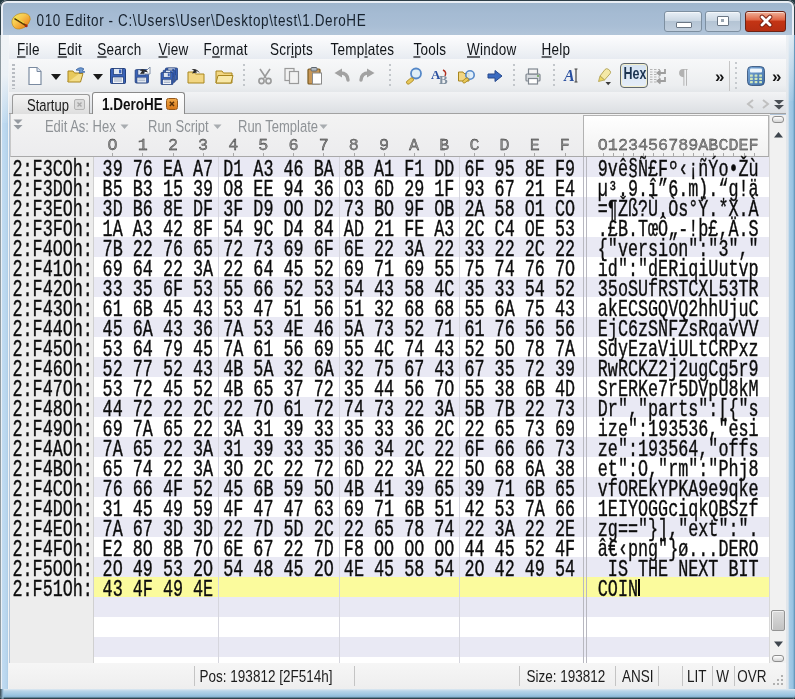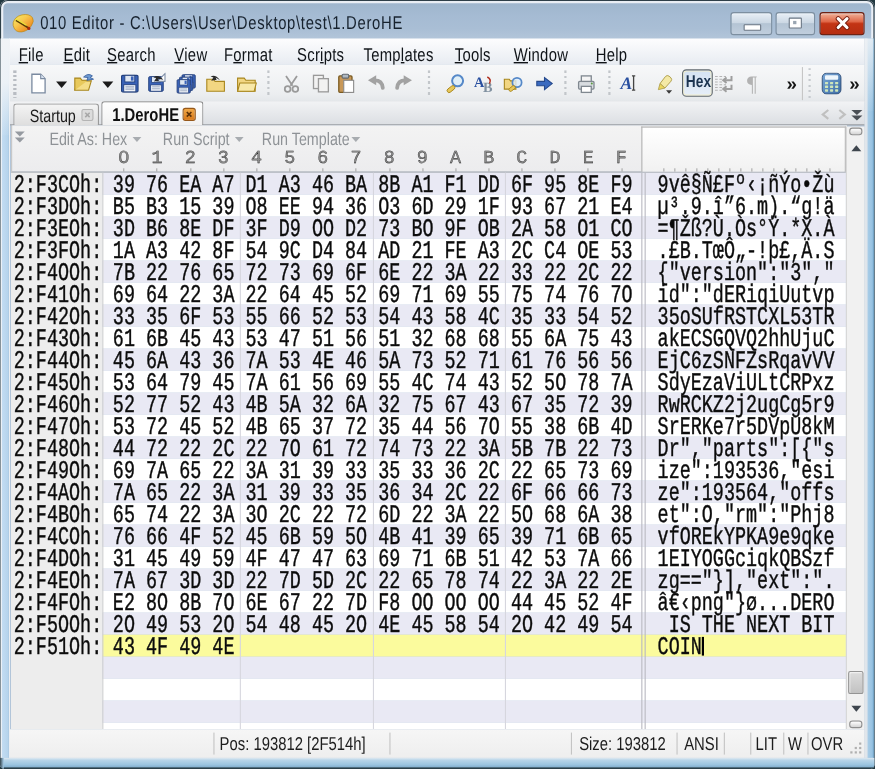--- a/index.html
+++ b/index.html
@@ -303,20 +303,21 @@
 <div style="position:absolute;left:663.12px;top:152.5px;width:1px;height:3.5px;background:#a8a8a8"></div>
 <div style="position:absolute;left:673.17px;top:152.5px;width:1px;height:3.5px;background:#a8a8a8"></div>
 <div style="position:absolute;left:683.22px;top:152.5px;width:1px;height:3.5px;background:#a8a8a8"></div>
 <div style="position:absolute;left:693.27px;top:152.5px;width:1px;height:3.5px;background:#a8a8a8"></div>
 <div style="position:absolute;left:703.32px;top:152.5px;width:1px;height:3.5px;background:#a8a8a8"></div>
 <div style="position:absolute;left:713.37px;top:152.5px;width:1px;height:3.5px;background:#a8a8a8"></div>
 <div style="position:absolute;left:723.42px;top:152.5px;width:1px;height:3.5px;background:#a8a8a8"></div>
 <div style="position:absolute;left:733.47px;top:152.5px;width:1px;height:3.5px;background:#a8a8a8"></div>
 <div style="position:absolute;left:743.52px;top:152.5px;width:1px;height:3.5px;background:#a8a8a8"></div>
 <div style="position:absolute;left:753.57px;top:152.5px;width:1px;height:3.5px;background:#a8a8a8"></div>
+<div class="m hd" style="left:597.8px;top:138px">O123456789ABCDEF</div>
 <div id="addrcol" style="position:absolute;left:9.5px;top:157px;width:83.5px;height:506px;background:#ededed"></div>
 <div style="position:absolute;left:93px;top:157px;width:675.5px;height:20px;background:#e9e9f4"></div>
 <div style="position:absolute;left:93px;top:177px;width:675.5px;height:20px;background:#ffffff"></div>
 <div style="position:absolute;left:93px;top:197px;width:675.5px;height:20px;background:#e9e9f4"></div>
 <div style="position:absolute;left:93px;top:217px;width:675.5px;height:20px;background:#ffffff"></div>
 <div style="position:absolute;left:93px;top:237px;width:675.5px;height:20px;background:#e9e9f4"></div>
 <div style="position:absolute;left:93px;top:257px;width:675.5px;height:20px;background:#ffffff"></div>
 <div style="position:absolute;left:93px;top:277px;width:675.5px;height:20px;background:#e9e9f4"></div>
 <div style="position:absolute;left:93px;top:297px;width:675.5px;height:20px;background:#ffffff"></div>
 <div style="position:absolute;left:93px;top:317px;width:675.5px;height:20px;background:#e9e9f4"></div>

